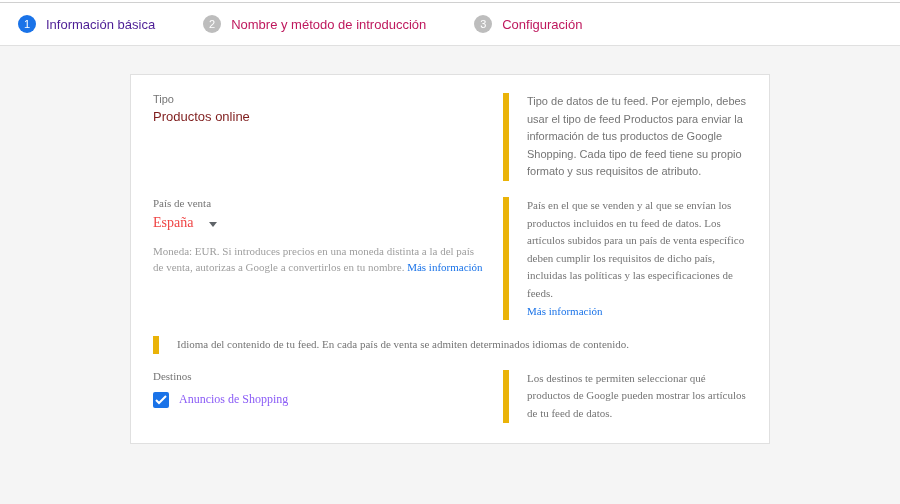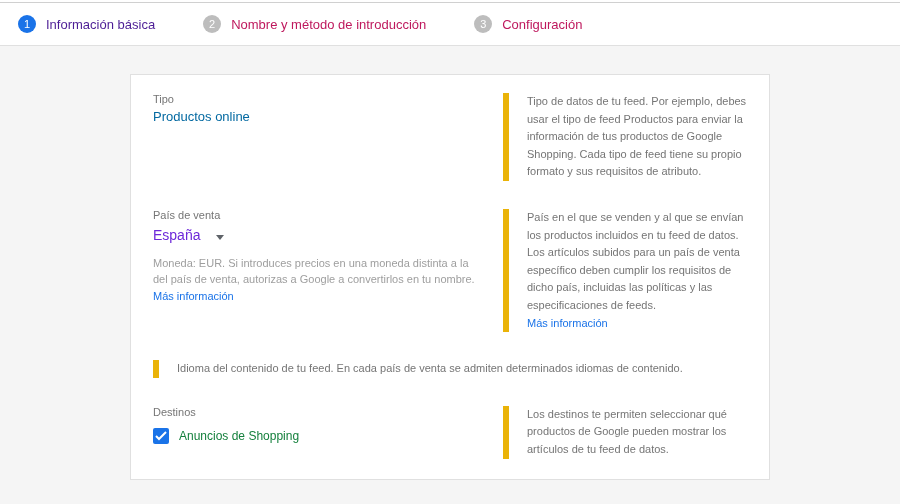--- a/index.html
+++ b/index.html
@@ -57,49 +57,50 @@
       background: #fff;
       border: 1px solid #e0e0e0;
       padding: 18px 0 20px;
     }
     .row {
       display: flex;
       padding: 0 22px;
       justify-content: flex-end;
     }
     .row + .row {
-      margin-top: 28px;
+      margin-top: 16px;
+      font-family: Liberation Serif, serif;
     }
     .left {
       flex: 0 0 350px;
       padding-right: 18px;
     }
     .right {
       flex: 1;
       border-left: 6px solid #eab308;
       padding-left: 18px;
       font-size: 11px;
       color: #757575;
       line-height: 1.6;
     }
     .field-label {
       font-size: 11px;
       color: #757575;
       margin-bottom: 4px;
     }
     .field-value {
       font-size: 13px;
-      color: #0369a1;
+      color: #7f1d1d;
     }
     .dropdown {
       display: inline-flex;
       align-items: center;
       gap: 16px;
       font-size: 14px;
-      color: #6d28d9;
+      color: #ef4444;
       padding: 2px 0;
       cursor: pointer;
     }
     .dropdown svg {
       width: 8px; height: 5px;
       fill: #5f6368;
     }
     .hint {
       margin-top: 10px;
       font-size: 11px;
@@ -122,21 +123,21 @@
       border-radius: 2px;
       display: flex; align-items: center; justify-content: center;
       cursor: pointer;
     }
     .checkbox svg {
       width: 12px; height: 10px;
       stroke: #fff; stroke-width: 2; fill: none;
     }
     .checkbox-label {
       font-size: 12px;
-      color: #15803d;
+      color: #8b5cf6;
     }
   </style>
 </head>
 <body>
 
 <div class="topbar"></div>
 
 <div class="stepper">
   <div class="step active">
     <div class="step-num">1</div>

